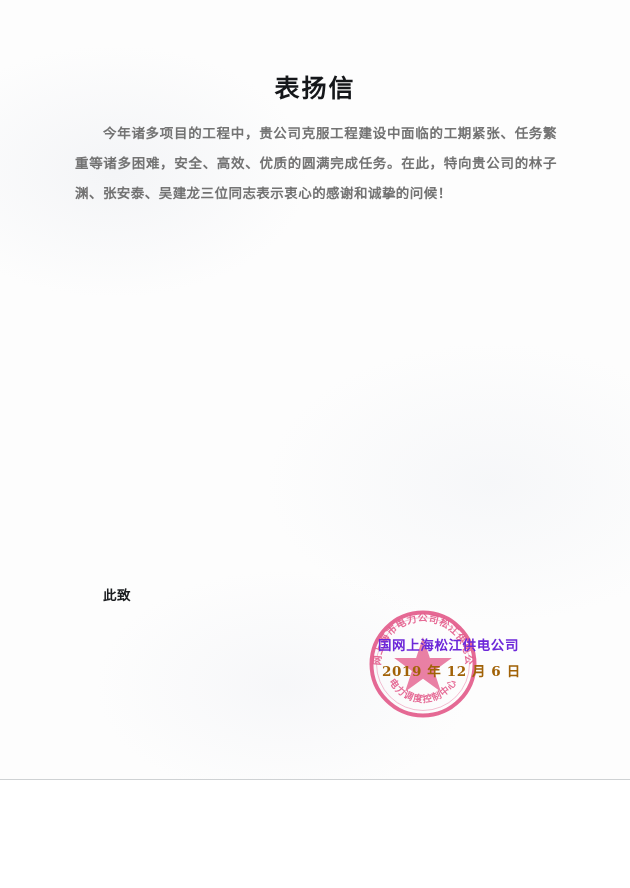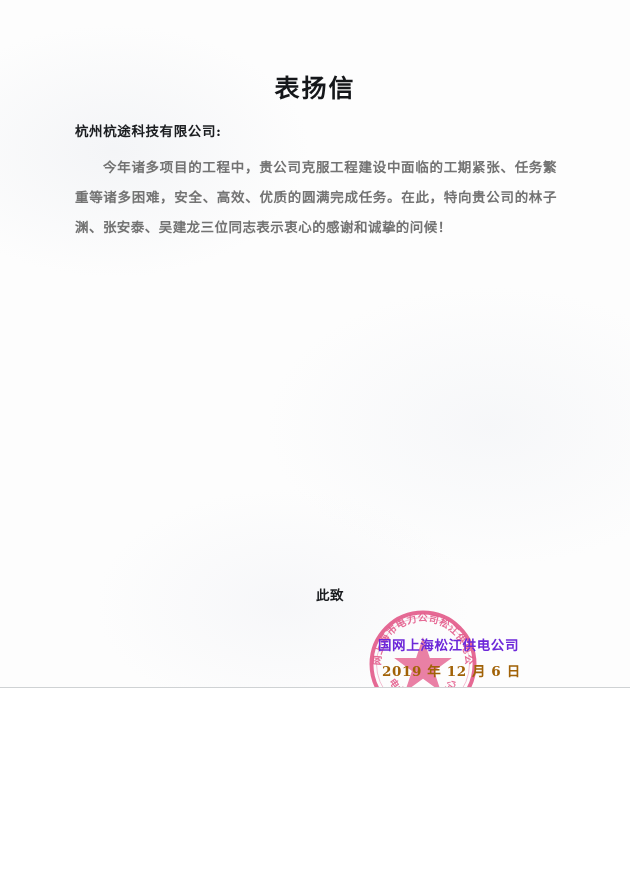--- a/index.html
+++ b/index.html
@@ -11,21 +11,21 @@
     width: 630px;
     height: 888px;
     background: #ffffff;
     font-family: "DejaVu Serif", "Liberation Serif", serif;
     overflow: hidden;
   }
 
   #page {
     position: relative;
     width: 630px;
-    height: 688px;
+    height: 780px;
     background: #fdfdfd;
     box-sizing: border-box;
     border-bottom: 1px solid #cfd2d4;
     overflow: hidden;
   }
 
   
   #page::before {
     content: "";
     position: absolute;
@@ -91,21 +91,20 @@
     width: 482px;
   }
 
   .closing-line {
     font-size: 13.5px;
     line-height: 26px;
     color: #1b1d20;
     text-indent: 28px;
     letter-spacing: 0.6px;
     font-weight: 600;
-    text-align: center;
   }
 
   
   .signature-area {
     position: absolute;
     top: 600px;
     left: 352px;
     width: 190px;
     height: 120px;
   }
@@ -148,21 +147,20 @@
 </head>
 <body>
 
 <div id="page">
   <div id="content">
 
     <div class="doc-title">表扬信</div>
 
     <div class="body-block">
 
-      <div class="salutation">杭州杭途科技有限公司:</div>
 
       <p class="para">今年诸多项目的工程中，贵公司克服工程建设中面临的工期紧张、任务繁重等诸多困难，安全、高效、优质的圆满完成任务。在此，特向贵公司的林子渊、张安泰、吴建龙三位同志表示衷心的感谢和诚挚的问候！</p>
 
 
 
 
     </div>
 
     <div class="closing-block">
       <div class="closing-line">此致</div>

